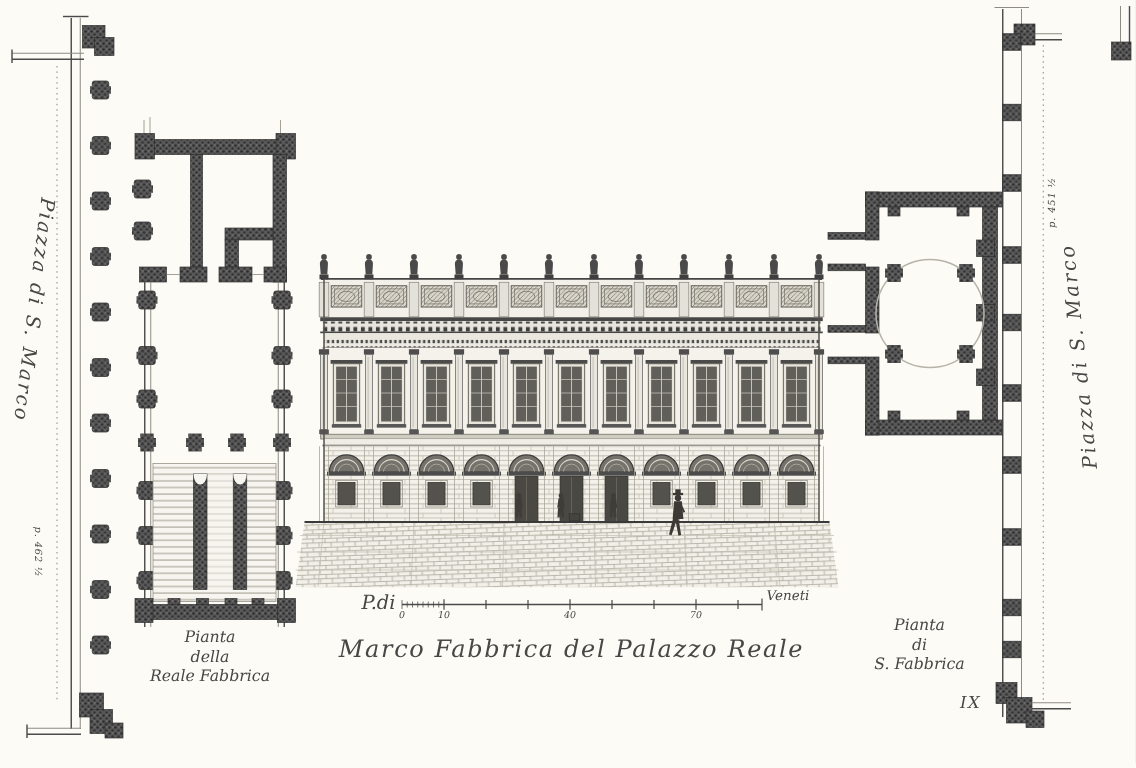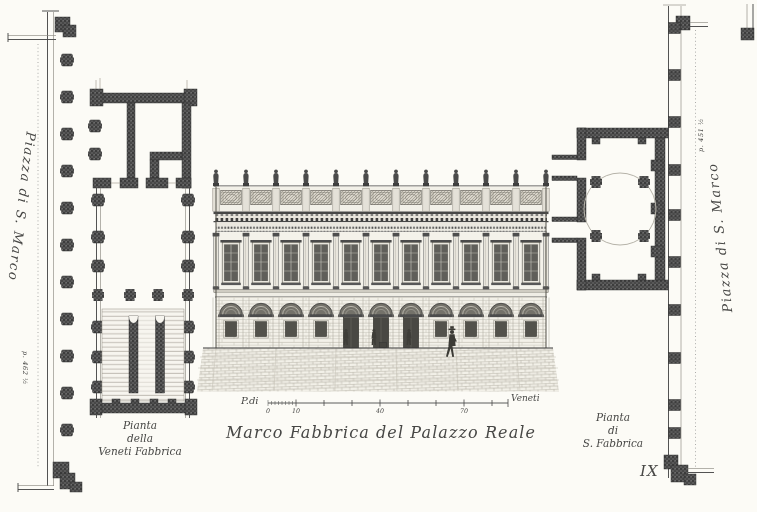--- a/index.html
+++ b/index.html
@@ -20,25 +20,25 @@
   .caption-main{left:221px;top:423px;width:320px;text-align:center;font-size:16px;letter-spacing:1.1px;}
   .caption-block{text-align:center;font-size:10.5px;line-height:1.22;}
   .cap-left{left:86px;top:419px;width:108px;}
   .cap-right{left:564px;top:411px;width:98px;}
   .vlabel{width:182px;text-align:center;font-size:13px;letter-spacing:1.6px;}
   .vlabel-left{left:-69px;top:199px;transform:rotate(97deg);}
   .vlabel-right{left:629px;top:230px;transform:rotate(-96deg);}
   .measure{width:54px;text-align:center;font-size:6.5px;letter-spacing:.6px;}
   .measure-left{left:-2px;top:364px;transform:rotate(90deg);}
   .measure-right{left:674px;top:131px;transform:rotate(-90deg);}
-  .scale-label{font-size:10px;}
+  .scale-label{font-size:13px;}
   .sl-left{left:241px;top:395px;}
   .sl-right{left:511px;top:393px;font-size:9px;}
   .ticknum{font-size:6.3px;width:12px;text-align:center;}
-  .plate-num{left:640px;top:462px;font-size:15px;letter-spacing:1px;}
+  .plate-num{left:640px;top:462px;font-size:11px;letter-spacing:1px;}
 </style>
 </head>
 <body>
 
 <div class="plate">
 
 <svg width="757" height="512" viewBox="0 0 757 512">
   <defs>
     <pattern id="wallHatch" width="4" height="4" patternUnits="userSpaceOnUse">
       <rect width="4" height="4" fill="#585858"></rect>
@@ -354,21 +354,21 @@
     <path d="M268,400 V406 M271.5,401 V405 M275,401 V405 M278.5,401 V405 M282,401 V405 M285.5,401 V405 M289,401 V405 M292.5,401 V405" stroke="#4a4a4a" stroke-width=".5" fill="none"></path>
     <path d="M296,399.5 V406.5 M324,400 V406 M352,400 V406 M380,399.5 V406.5 M408,400 V406 M436,400 V406 M464,399.5 V406.5 M492,400 V406 M508,399 V407" stroke="#4a4a4a" stroke-width=".8" fill="none"></path>
   </g>
 </svg>
 
 <div class="txt caption-main">Marco Fabbrica del Palazzo Reale</div>
 
 <div class="txt caption-block cap-left">
   <div>Pianta</div>
   <div>della</div>
-  <div>Veneti Fabbrica</div>
+  <div>Reale Fabbrica</div>
 </div>
 
 <div class="txt caption-block cap-right">
   <div>Pianta</div>
   <div>di</div>
   <div>S. Fabbrica</div>
 </div>
 
 <div class="txt vlabel vlabel-left">Piazza di S. Marco</div>
 <div class="txt vlabel vlabel-right">Piazza di S. Marco</div>

